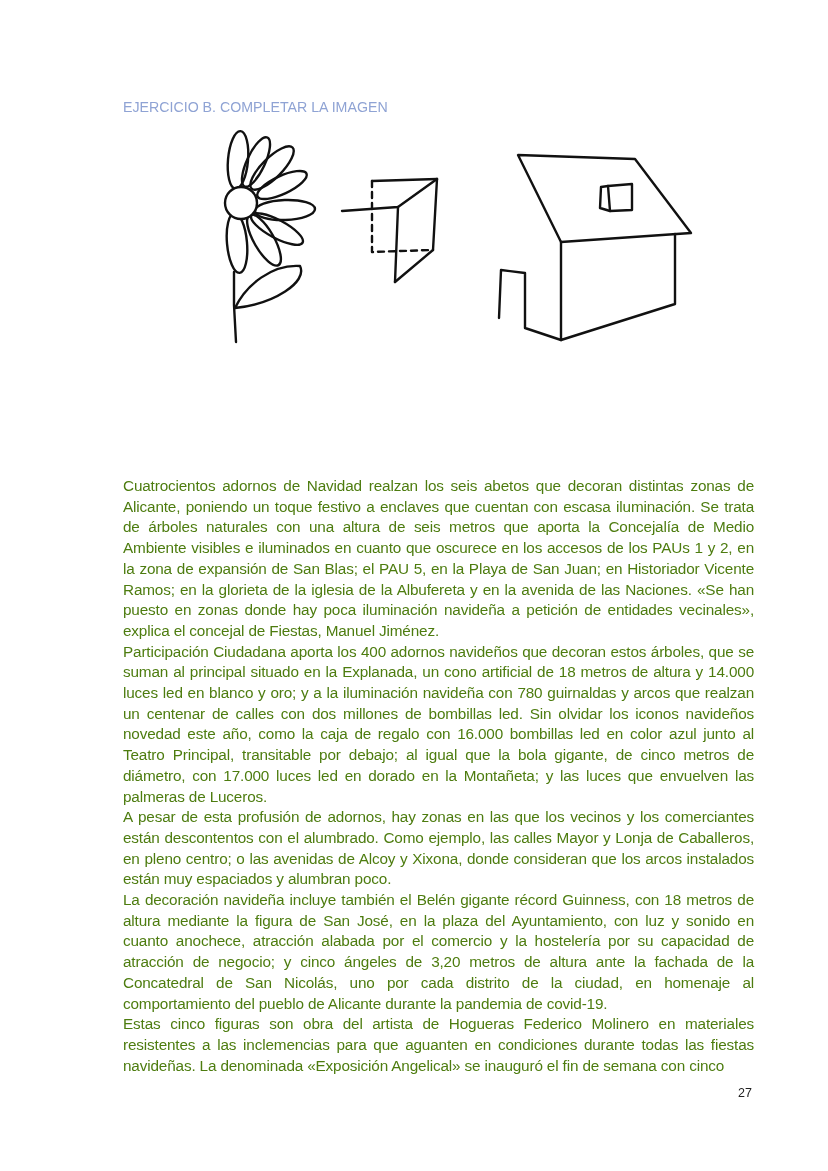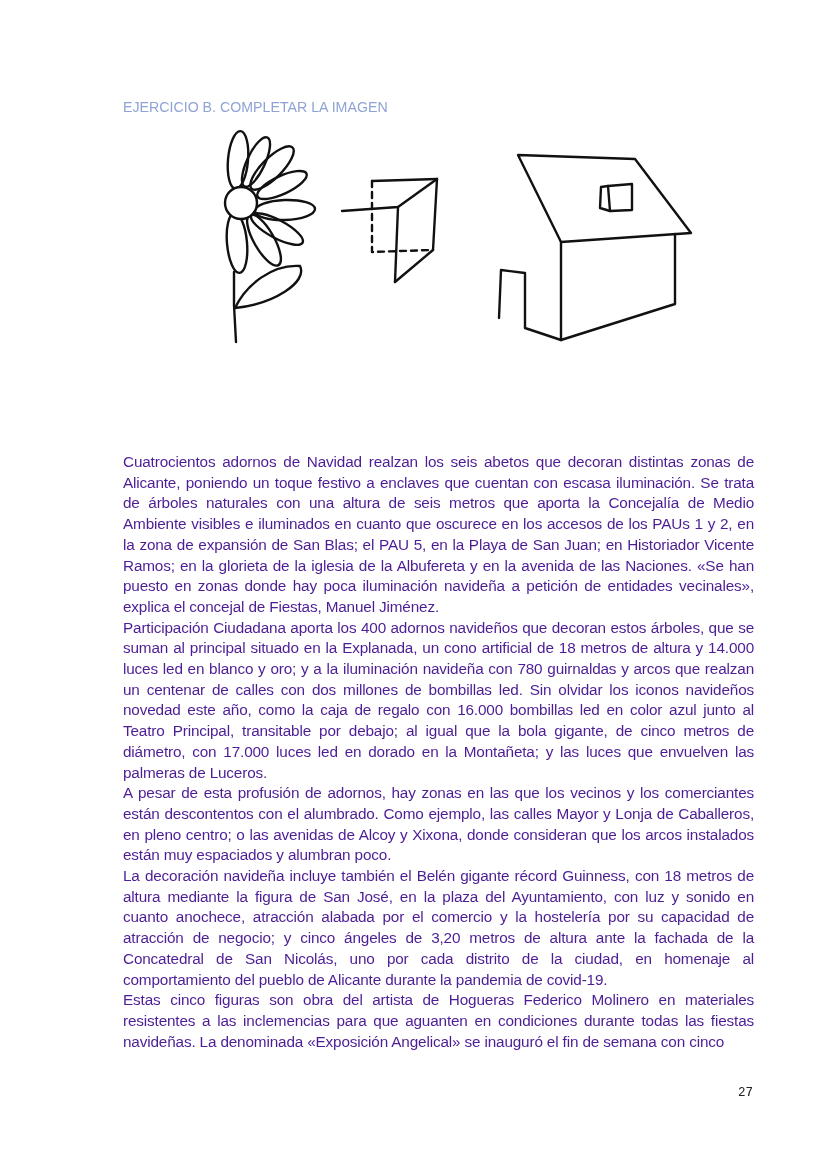--- a/index.html
+++ b/index.html
@@ -8,29 +8,29 @@
     .heading {
       position: absolute; left: 99px;
       font-family: "Liberation Sans", sans-serif;
       font-size: 14.2px; letter-spacing: 0px;
       color: #8fa3d4; white-space: nowrap;
     }
     #heading-b { top: 99px; }
     #heading-c { top: 437px; }
     .figures { position: absolute; left: 0; top: 0; width: 828px; height: 400px; }
     .body-text {
-      position: absolute; left: 99px; top: 452px; width: 631px;
+      position: absolute; left: 99px; top: 476px; width: 631px;
       font-family: "Liberation Sans", sans-serif;
-      font-size: 15.3px; line-height: 20.7px; color: #4c1d95;
+      font-size: 15.3px; line-height: 20.7px; color: #4d7c0f;
       text-align: justify; letter-spacing: -0.15px;
     }
     .body-text p { margin: 0; }
     .page-number {
       position: absolute; left: 714px; top: 1086px;
-      font-family: Liberation Mono, monospace;
+      font-family: Liberation Sans, sans-serif;
       font-size: 12.5px; color: #222; white-space: nowrap;
     }
   </style>
 </head>
 <body>
 
 <div class="page">
 
   <div class="heading" id="heading-b">EJERCICIO B. COMPLETAR LA IMAGEN</div>
 

